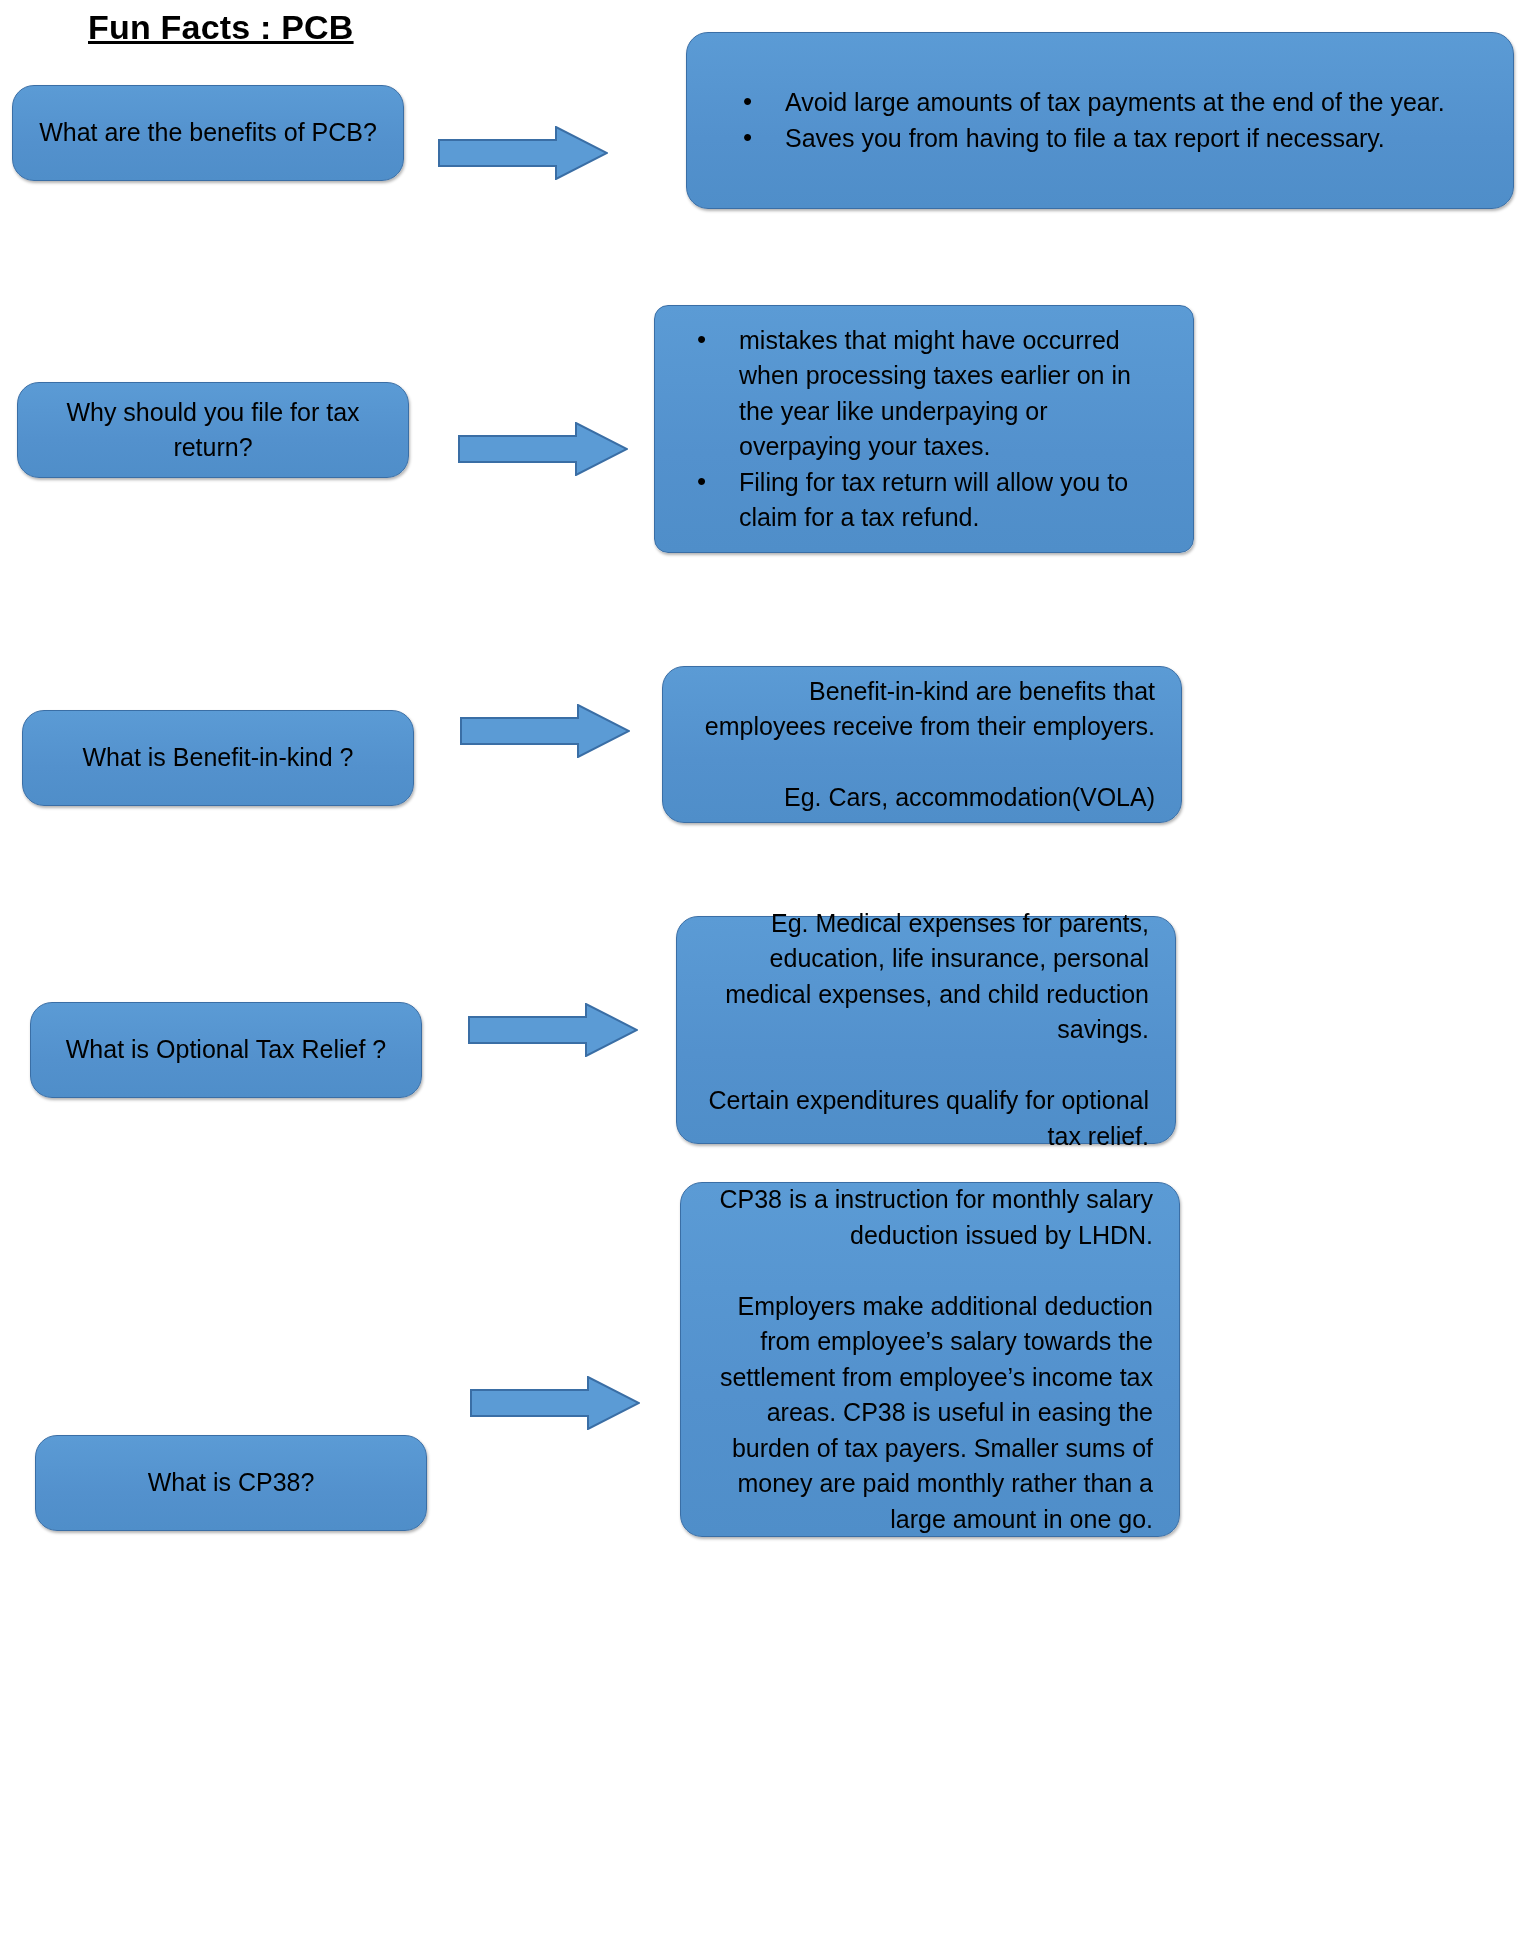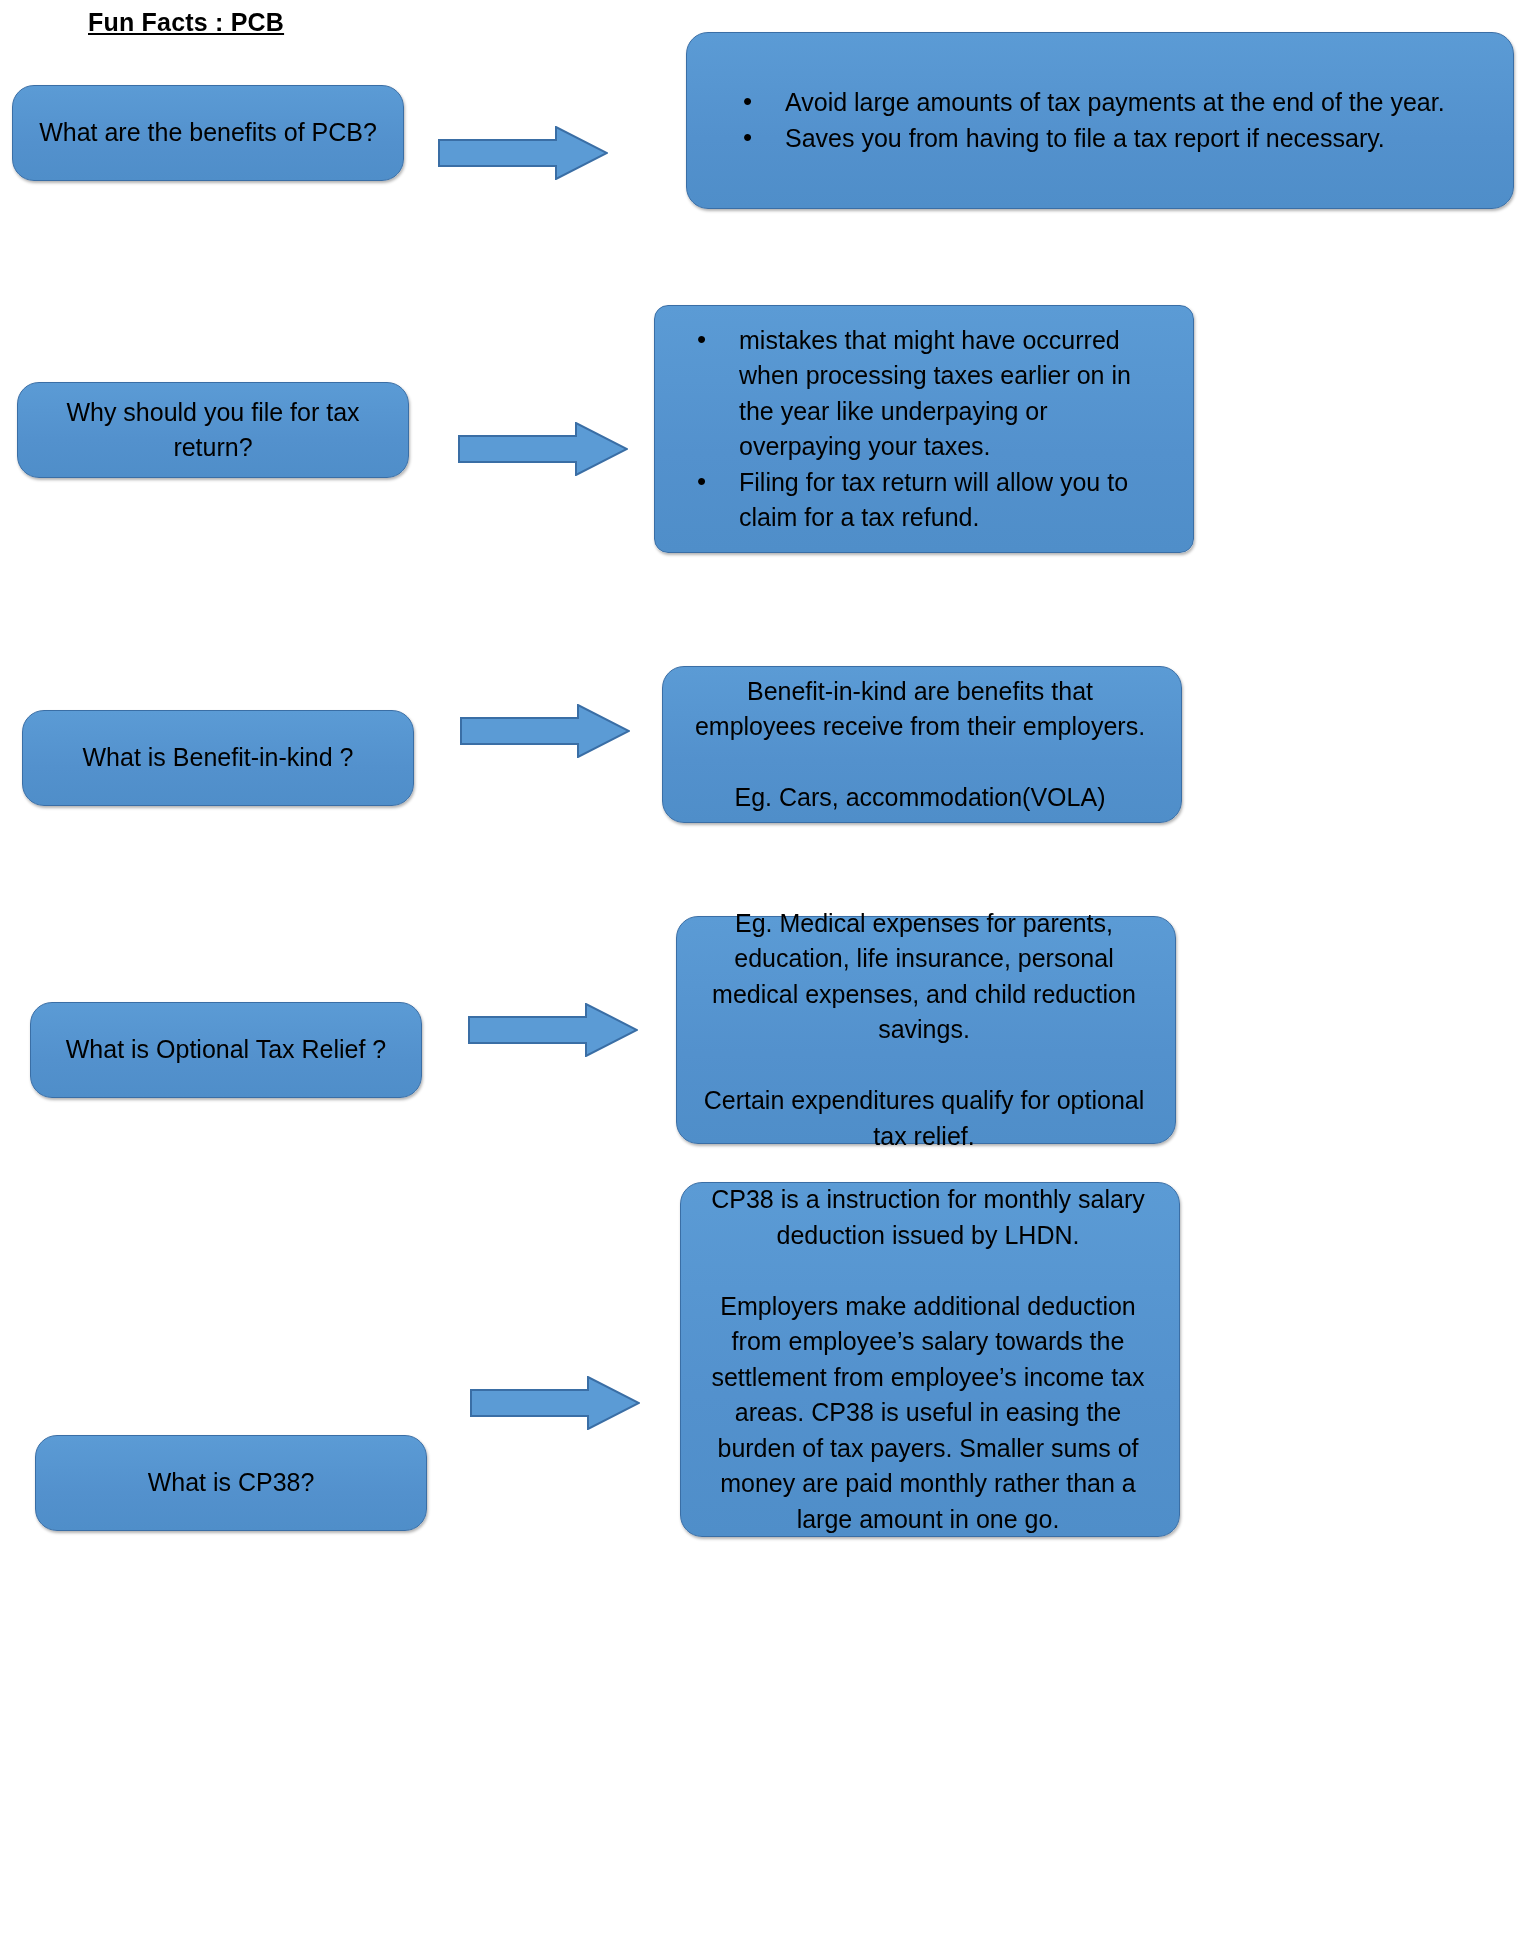--- a/index.html
+++ b/index.html
@@ -14,21 +14,21 @@
     font-family: "Liberation Sans", sans-serif;
     color: #000000;
     overflow: hidden;
   }
 
   
   #page-title {
     position: absolute;
     left: 88px;
     top: 8px;
-    font-size: 25px;
+    font-size: 34px;
     font-weight: bold;
     text-decoration: underline;
     letter-spacing: .2px;
     white-space: nowrap;
   }
 
   
   .blue-box {
     position: absolute;
     box-sizing: border-box;
@@ -46,21 +46,21 @@
 
   .q-box {
     text-align: center;
     align-items: center;
     padding: 2px 18px;
   }
   .q-box .q-text { width: 100%; }
 
   .a-box { padding: 14px 26px 14px 22px; }
 
-  .a-box.centered { text-align: center; }
+  .a-box.centered { text-align: right; }
   .a-box.centered p { margin: 0; }
   .a-box.centered p + p { margin-top: 1.42em; }
 
   
   ul.bullets {
     margin: 0;
     padding: 0;
     list-style: none;
   }
   ul.bullets li {

